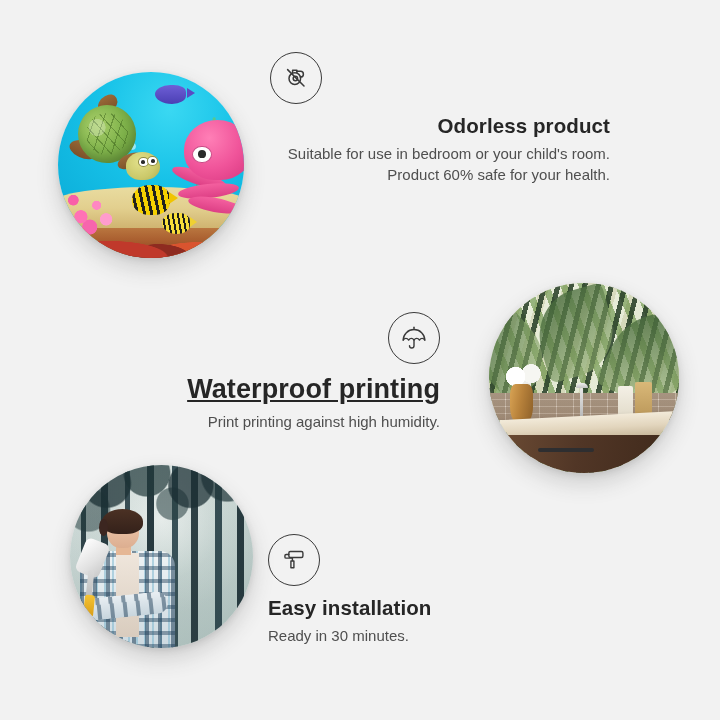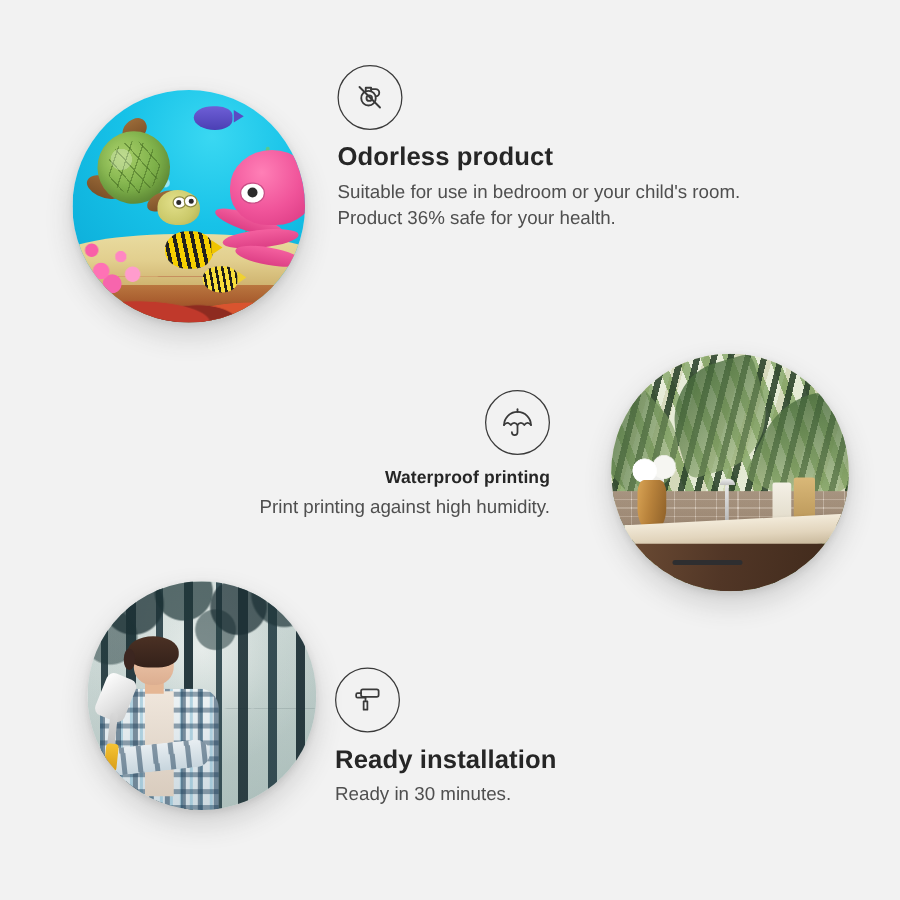--- a/index.html
+++ b/index.html
@@ -350,24 +350,24 @@
     line-height: 1.25;
     margin: 9px 0 4px 0;
   }
   .f-desc {
     font-size: 15px;
     color: #4f4f4f;
     line-height: 1.42;
     margin: 0;
   }
 
-  #feature-odorless { left: 270px; top: 52px; width: 340px; text-align: left; }
+  #feature-odorless { left: 270px; top: 52px; width: 340px; text-align: right; }
   #feature-waterproof { left: 140px; top: 312px; width: 300px; text-align: right; }
   #feature-waterproof .icon-circle { margin-left: auto; }
-  #feature-waterproof .f-title { font-size: 14px; }
+  #feature-waterproof .f-title { font-size: 27px; text-decoration: underline; }
   #feature-install { left: 268px; top: 534px; width: 320px; text-align: left; }
 </style>
 </head>
 <body>
 
 <div class="stage">
 
   <div class="photo" id="photo-ocean">
     <div class="scene">
       <div class="ocean-water"></div>
@@ -446,21 +446,21 @@
     <div class="icon-circle">
       <svg width="32" height="32" viewBox="0 0 32 32" fill="none" stroke="#3a3a3a" stroke-width="1.5" stroke-linecap="round" stroke-linejoin="round">
         <path d="M9 16.5c0-3.3 2.6-5.8 5.8-5.8s5.8 2.5 5.8 5.8-2.6 5.9-5.8 5.9S9 19.8 9 16.5z"></path>
         <path d="M12.6 10.7V8.2h4.3v2.5"></path>
         <path d="M16.9 9.3h3.6c1.6 0 2.9 1.3 2.9 2.9s-1.3 2.9-2.9 2.9"></path>
         <path d="M13.2 16.5a2.2 2.2 0 1 0 4.4 0 2.2 2.2 0 0 0-4.4 0z"></path>
         <path d="M7.6 7.6 24 24"></path>
       </svg>
     </div>
     <h3 class="f-title">Odorless product</h3>
-    <p class="f-desc">Suitable for use in bedroom or your child's room. Product 36% safe for your health.</p>
+    <p class="f-desc">Suitable for use in bedroom or your child's room. Product 60% safe for your health.</p>
   </div>
 
   <div class="feature" id="feature-waterproof">
     <div class="icon-circle">
       <svg width="30" height="30" viewBox="0 0 32 32" fill="none" stroke="#3a3a3a" stroke-width="1.5" stroke-linecap="round" stroke-linejoin="round">
         <path d="M4.5 18.2C4.5 12 9.6 7 16 7s11.5 5 11.5 11.2"></path>
         <path d="M4.5 18.2c1.6-2.4 4.2-2.4 5.8 0 1.6-2.4 4.2-2.4 5.7 0 1.6-2.4 4.2-2.4 5.8 0 1.5-2.4 4.1-2.4 5.7 0"></path>
         <path d="M16 18.2v6.1a2.4 2.4 0 0 1-4.8 0"></path>
         <path d="M16 7V4.6"></path>
       </svg>
@@ -470,17 +470,17 @@
   </div>
 
   <div class="feature" id="feature-install">
     <div class="icon-circle">
       <svg width="30" height="30" viewBox="0 0 32 32" fill="none" stroke="#3a3a3a" stroke-width="1.5" stroke-linecap="round" stroke-linejoin="round">
         <rect x="10.5" y="7" width="15" height="6.4" rx="1.6"></rect>
         <path d="M10.5 10.2H7.6a1.3 1.3 0 0 0-1.3 1.3v1.2a1.3 1.3 0 0 0 1.3 1.3h6.7"></path>
         <path d="M14.3 14v3.1h-1.6v7.2h3.2v-7.2h-1.6"></path>
       </svg>
     </div>
-    <h3 class="f-title">Ready installation</h3>
+    <h3 class="f-title">Easy installation</h3>
     <p class="f-desc">Ready in 30 minutes.</p>
   </div>
 
 </div>
 
 </body></html>

